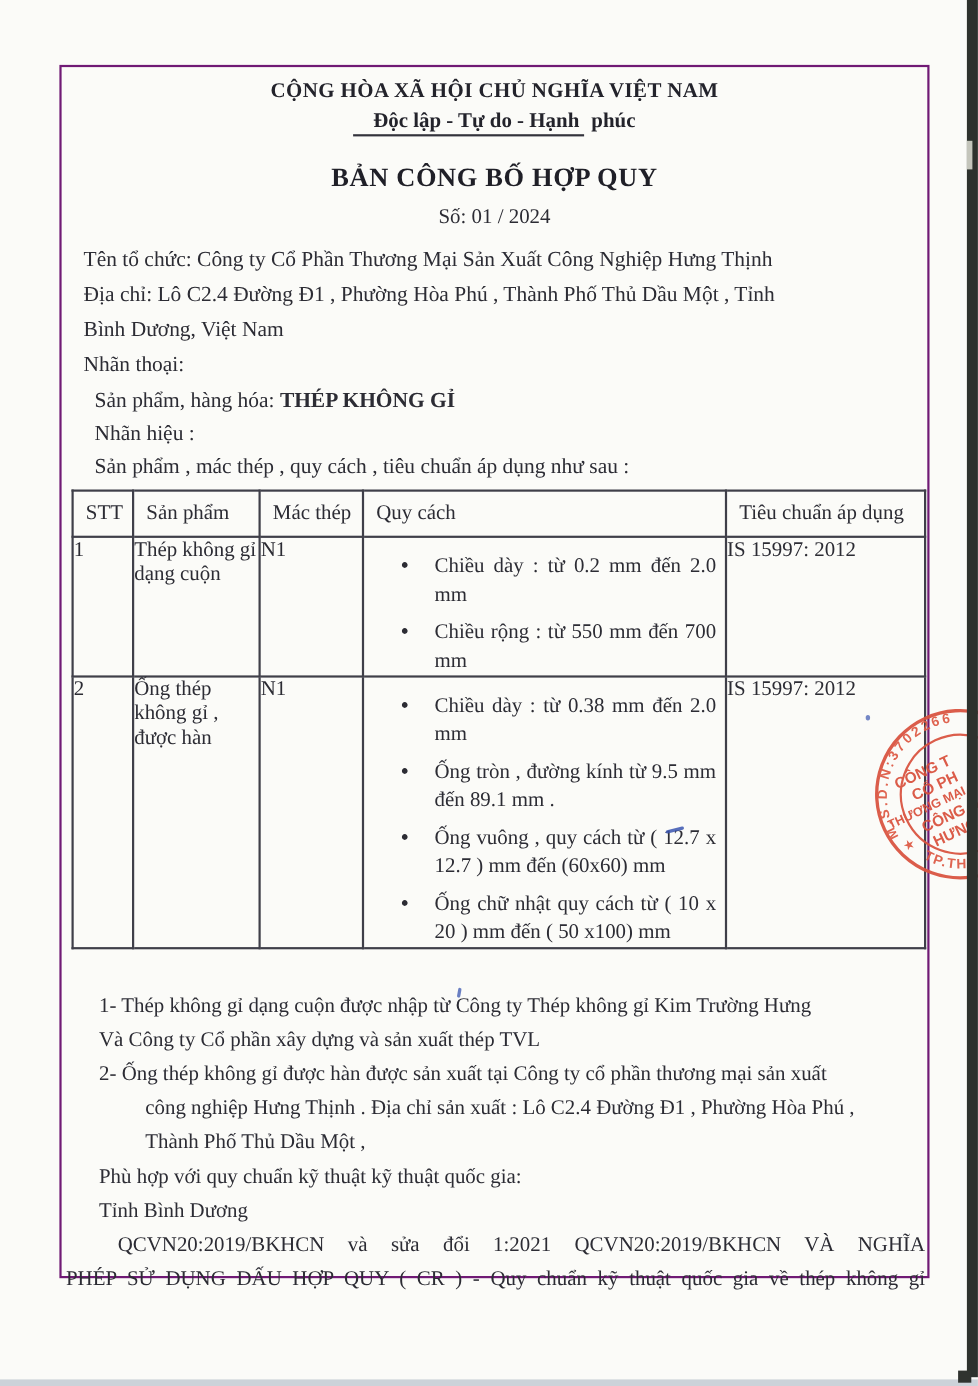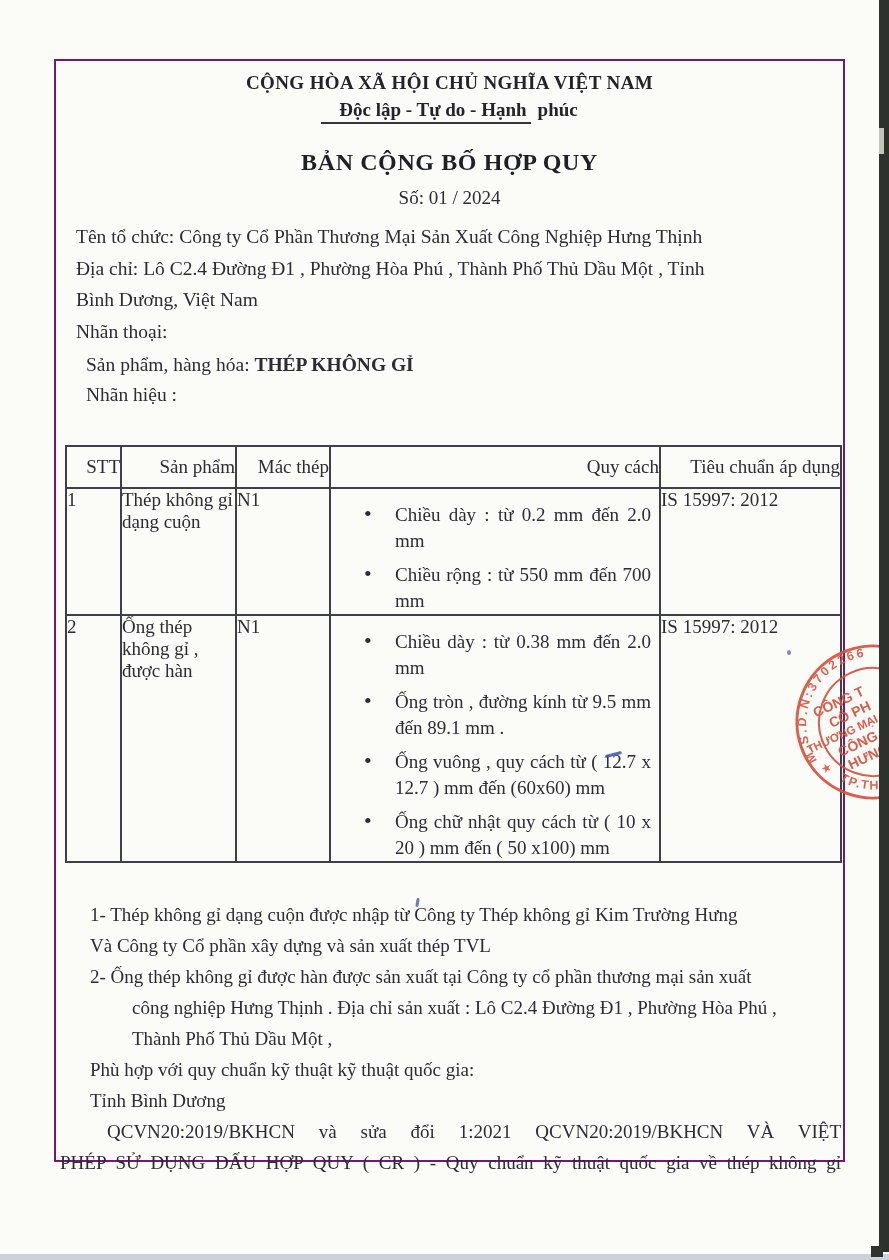--- a/index.html
+++ b/index.html
@@ -24,21 +24,21 @@
   .product-block{position:absolute;top:289px;left:30px;width:755px;font-size:19.5px;line-height:30px;}
   .product-name{font-weight:bold;}
   table.conformity{
     position:absolute;top:384px;left:9px;border-collapse:collapse;table-layout:fixed;
     font-size:19px;
   }
   table.conformity th,table.conformity td{
     border:2px solid #3f3f49;vertical-align:top;font-weight:normal;text-align:left;
     padding:0;box-sizing:border-box;
   }
-  table.conformity th{height:42px;vertical-align:middle;padding-left:11px;text-align:right;}
+  table.conformity th{height:42px;vertical-align:middle;padding-left:11px;}
   th.c-stt,td.c-stt{width:55px;text-align:center;padding-left:0;}
   th.c-prod,td.c-prod{width:115px;}
   th.c-grade,td.c-grade{width:94px;text-align:center;padding-left:0;}
   th.c-spec,td.c-spec{width:330px;}
   th.c-std,td.c-std{width:181px;}
   th.c-prod{text-align:left;padding-left:11px;}
   th.c-spec{text-align:left;padding-left:12px;}
   th.c-std{text-align:left;padding-left:12px;}
   td.c-stt{padding-top:12px;}
   td.c-prod{padding:12px 10px 0 11px;text-align:justify;}
@@ -74,33 +74,34 @@
 <body>
 
 <div class="frame">
 
   <div class="centered nat-line">CỘNG HÒA XÃ HỘI CHỦ NGHĨA VIỆT NAM</div>
 
   <div class="centered motto-line">
     <span class="motto-underline">Độc lập - Tự do - Hạnh</span><span class="motto-tail">phúc</span>
   </div>
 
-  <div class="centered doc-title">BẢN CỘNG BỐ HỢP QUY</div>
+  <div class="centered doc-title">BẢN CÔNG BỐ HỢP QUY</div>
   <div class="centered doc-number">Số: 01 / 2024</div>
 
   <div class="org-block">
     <div>Tên tổ chức: Công ty Cổ Phần Thương Mại Sản Xuất Công Nghiệp Hưng Thịnh</div>
     <div>Địa chỉ: Lô C2.4 Đường Đ1 , Phường Hòa Phú , Thành Phố Thủ Dầu Một , Tỉnh</div>
     <div>Bình Dương, Việt Nam</div>
     <div>Nhãn thoại:</div>
   </div>
 
   <div class="product-block">
     <div><span>Sản phẩm, hàng hóa: </span><span class="product-name">THÉP KHÔNG GỈ</span></div>
     <div>Nhãn hiệu :</div>
+    <div>Sản phẩm , mác thép , quy cách , tiêu chuẩn áp dụng như sau :</div>
   </div>
 
   <table class="conformity">
     <tbody>
         <tr>
       <th class="c-stt">STT</th>
       <th class="c-prod">Sản phẩm</th>
       <th class="c-grade">Mác thép</th>
       <th class="c-spec">Quy cách</th>
       <th class="c-std">Tiêu chuẩn áp dụng</th>
@@ -135,21 +136,21 @@
     </table>
 
   <div class="notes">
     <div class="nl ind1">1- Thép không gỉ dạng cuộn được nhập từ Công ty Thép không gỉ Kim Trường Hưng</div>
     <div class="nl ind1">Và Công ty Cổ phần xây dựng và sản xuất thép TVL</div>
     <div class="nl ind1">2- Ống thép không gỉ được hàn được sản xuất tại Công ty cổ phần thương mại sản xuất</div>
     <div class="nl ind2">công nghiệp Hưng Thịnh . Địa chỉ sản xuất : Lô C2.4 Đường Đ1 , Phường Hòa Phú ,</div>
     <div class="nl ind2">Thành Phố Thủ Dầu Một ,</div>
     <div class="nl ind1">Phù hợp với quy chuẩn kỹ thuật kỹ thuật quốc gia:</div>
     <div class="nl ind1">Tỉnh Bình Dương</div>
-    <div class="qcvn1">QCVN20:2019/BKHCN và sửa đổi 1:2021 QCVN20:2019/BKHCN VÀ VIỆT</div>
+    <div class="qcvn1">QCVN20:2019/BKHCN và sửa đổi 1:2021 QCVN20:2019/BKHCN VÀ NGHĨA</div>
     <div class="qcvn2">PHÉP SỬ DỤNG DẤU HỢP QUY ( CR ) -  Quy chuẩn kỹ thuật quốc gia về thép không gỉ</div>
   </div>
 
 </div>
 
 <svg class="stamp" width="230" height="230" viewBox="0 0 230 230">
   <g transform="translate(115,115) rotate(-25)">
     <defs>
       <path id="arcTop" d="M -66,16 A 67.5 67.5 0 1 1 66,16"></path>
       <path id="arcBot" d="M -58,34 A 67 67 0 0 0 58,34"></path>

